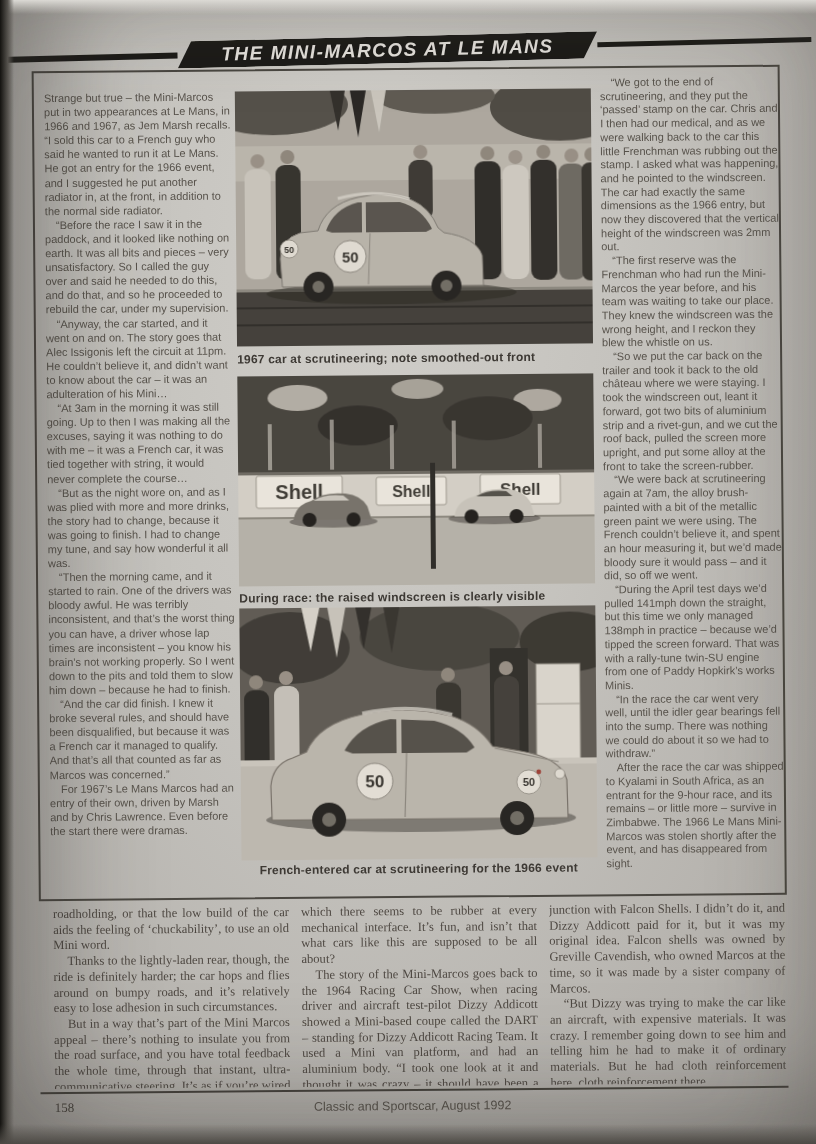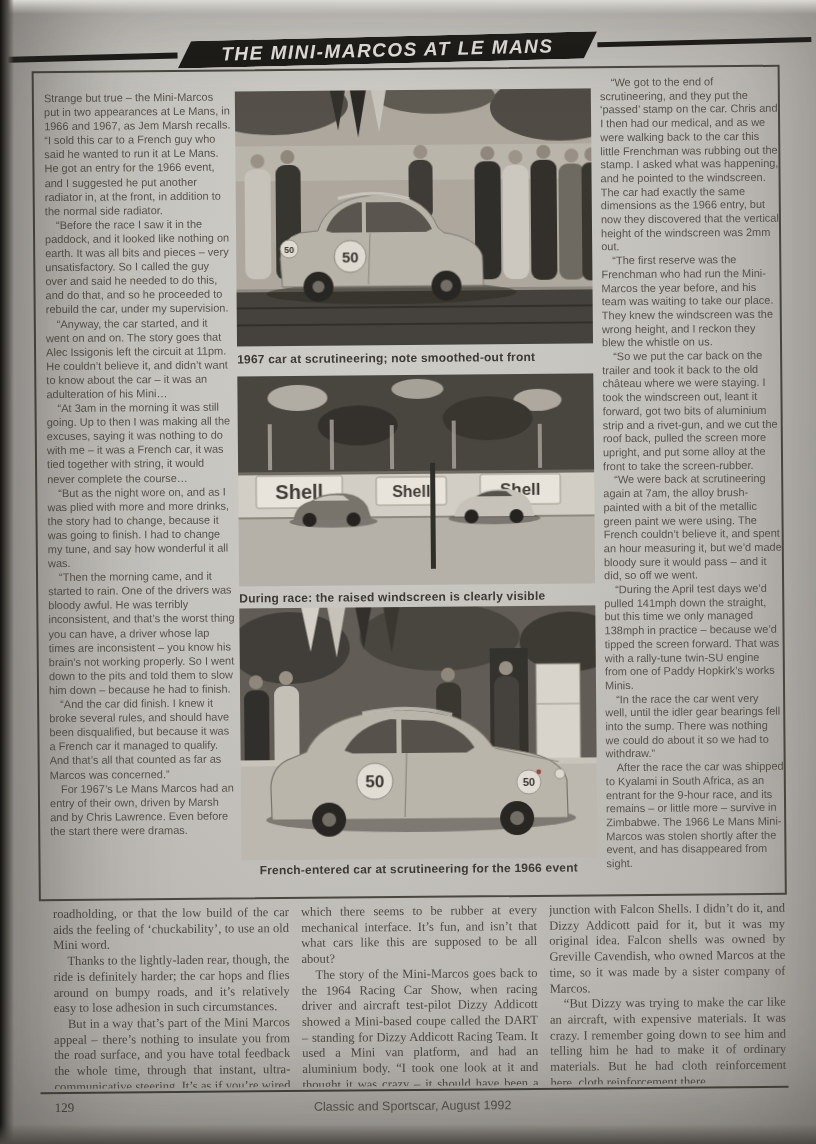--- a/index.html
+++ b/index.html
@@ -292,21 +292,21 @@
 
       </div>
       <div class="bcol">
         <p>junction with Falcon Shells. I didn’t do it, and Dizzy Addicott paid for it, but it was my original idea. Falcon shells was owned by Greville Cavendish, who owned Marcos at the time, so it was made by a sister company of Marcos.</p>
         <p>“But Dizzy was trying to make the car like an aircraft, with expensive materials. It was crazy. I remember going down to see him and telling him he had to make it of ordinary materials. But he had cloth reinforcement here, cloth reinforcement there.</p>
 
       </div>
     </div>
 
     <div class="footer-rule"></div>
-    <div class="pagenum">129</div>
+    <div class="pagenum">158</div>
     <div class="credit">Classic and Sportscar, August 1992</div>
 
   </div>
 
   <div class="edge-top"></div>
   <div class="edge-left"></div>
   <div class="edge-bottom"></div>
   <div class="vignette"></div>
 </div>
 

